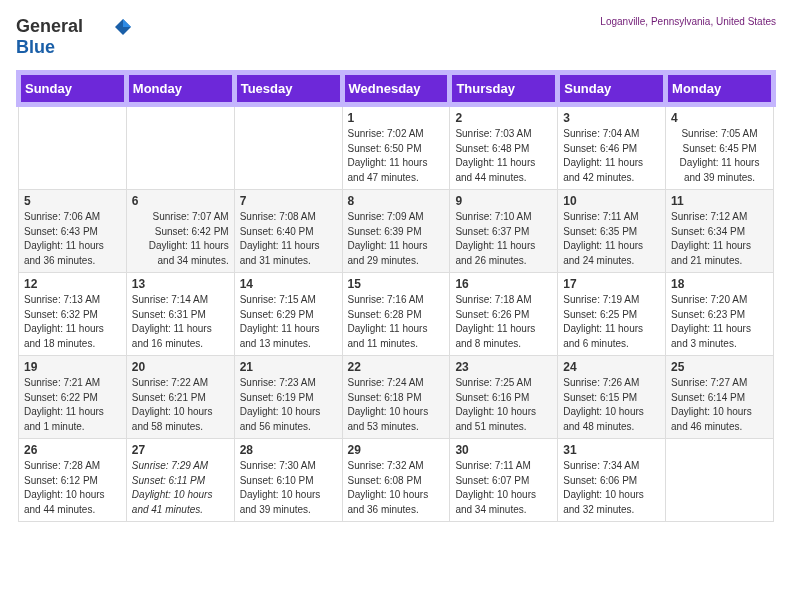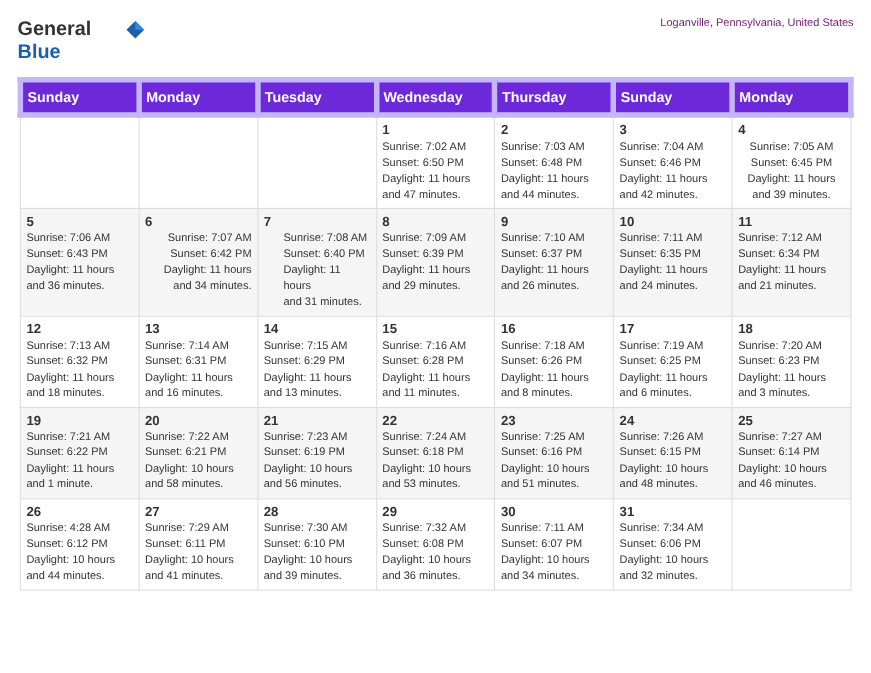--- a/index.html
+++ b/index.html
@@ -174,21 +174,21 @@
         </td>
         <td>
           <span class="day-number">6</span>
           <div class="day-info" style="white-space: pre-line; text-align: right;">Sunrise: 7:07 AM
 Sunset: 6:42 PM
 Daylight: 11 hours
 and 34 minutes.</div>
         </td>
         <td>
           <span class="day-number">7</span>
-          <div class="day-info" style="white-space: pre-line; margin-left: 18px;">Sunrise: 7:08 AM
+          <div class="day-info" style="white-space: pre-line;">Sunrise: 7:08 AM
 Sunset: 6:40 PM
 Daylight: 11 hours
 and 31 minutes.</div>
         </td>
         <td>
           <span class="day-number">8</span>
           <div class="day-info" style="white-space: pre-line;">Sunrise: 7:09 AM
 Sunset: 6:39 PM
 Daylight: 11 hours
 and 29 minutes.</div>
@@ -313,28 +313,28 @@
           <span class="day-number">25</span>
           <div class="day-info" style="white-space: pre-line;">Sunrise: 7:27 AM
 Sunset: 6:14 PM
 Daylight: 10 hours
 and 46 minutes.</div>
         </td>
       </tr>
       <tr>
         <td>
           <span class="day-number">26</span>
-          <div class="day-info" style="white-space: pre-line;">Sunrise: 4:28 AM
+          <div class="day-info" style="white-space: pre-line;">Sunrise: 7:28 AM
 Sunset: 6:12 PM
 Daylight: 10 hours
 and 44 minutes.</div>
         </td>
         <td>
           <span class="day-number">27</span>
-          <div class="day-info" style="white-space: pre-line;">Sunrise: 7:29 AM
+          <div class="day-info" style="white-space: pre-line; font-style: italic;">Sunrise: 7:29 AM
 Sunset: 6:11 PM
 Daylight: 10 hours
 and 41 minutes.</div>
         </td>
         <td>
           <span class="day-number">28</span>
           <div class="day-info" style="white-space: pre-line;">Sunrise: 7:30 AM
 Sunset: 6:10 PM
 Daylight: 10 hours
 and 39 minutes.</div>

